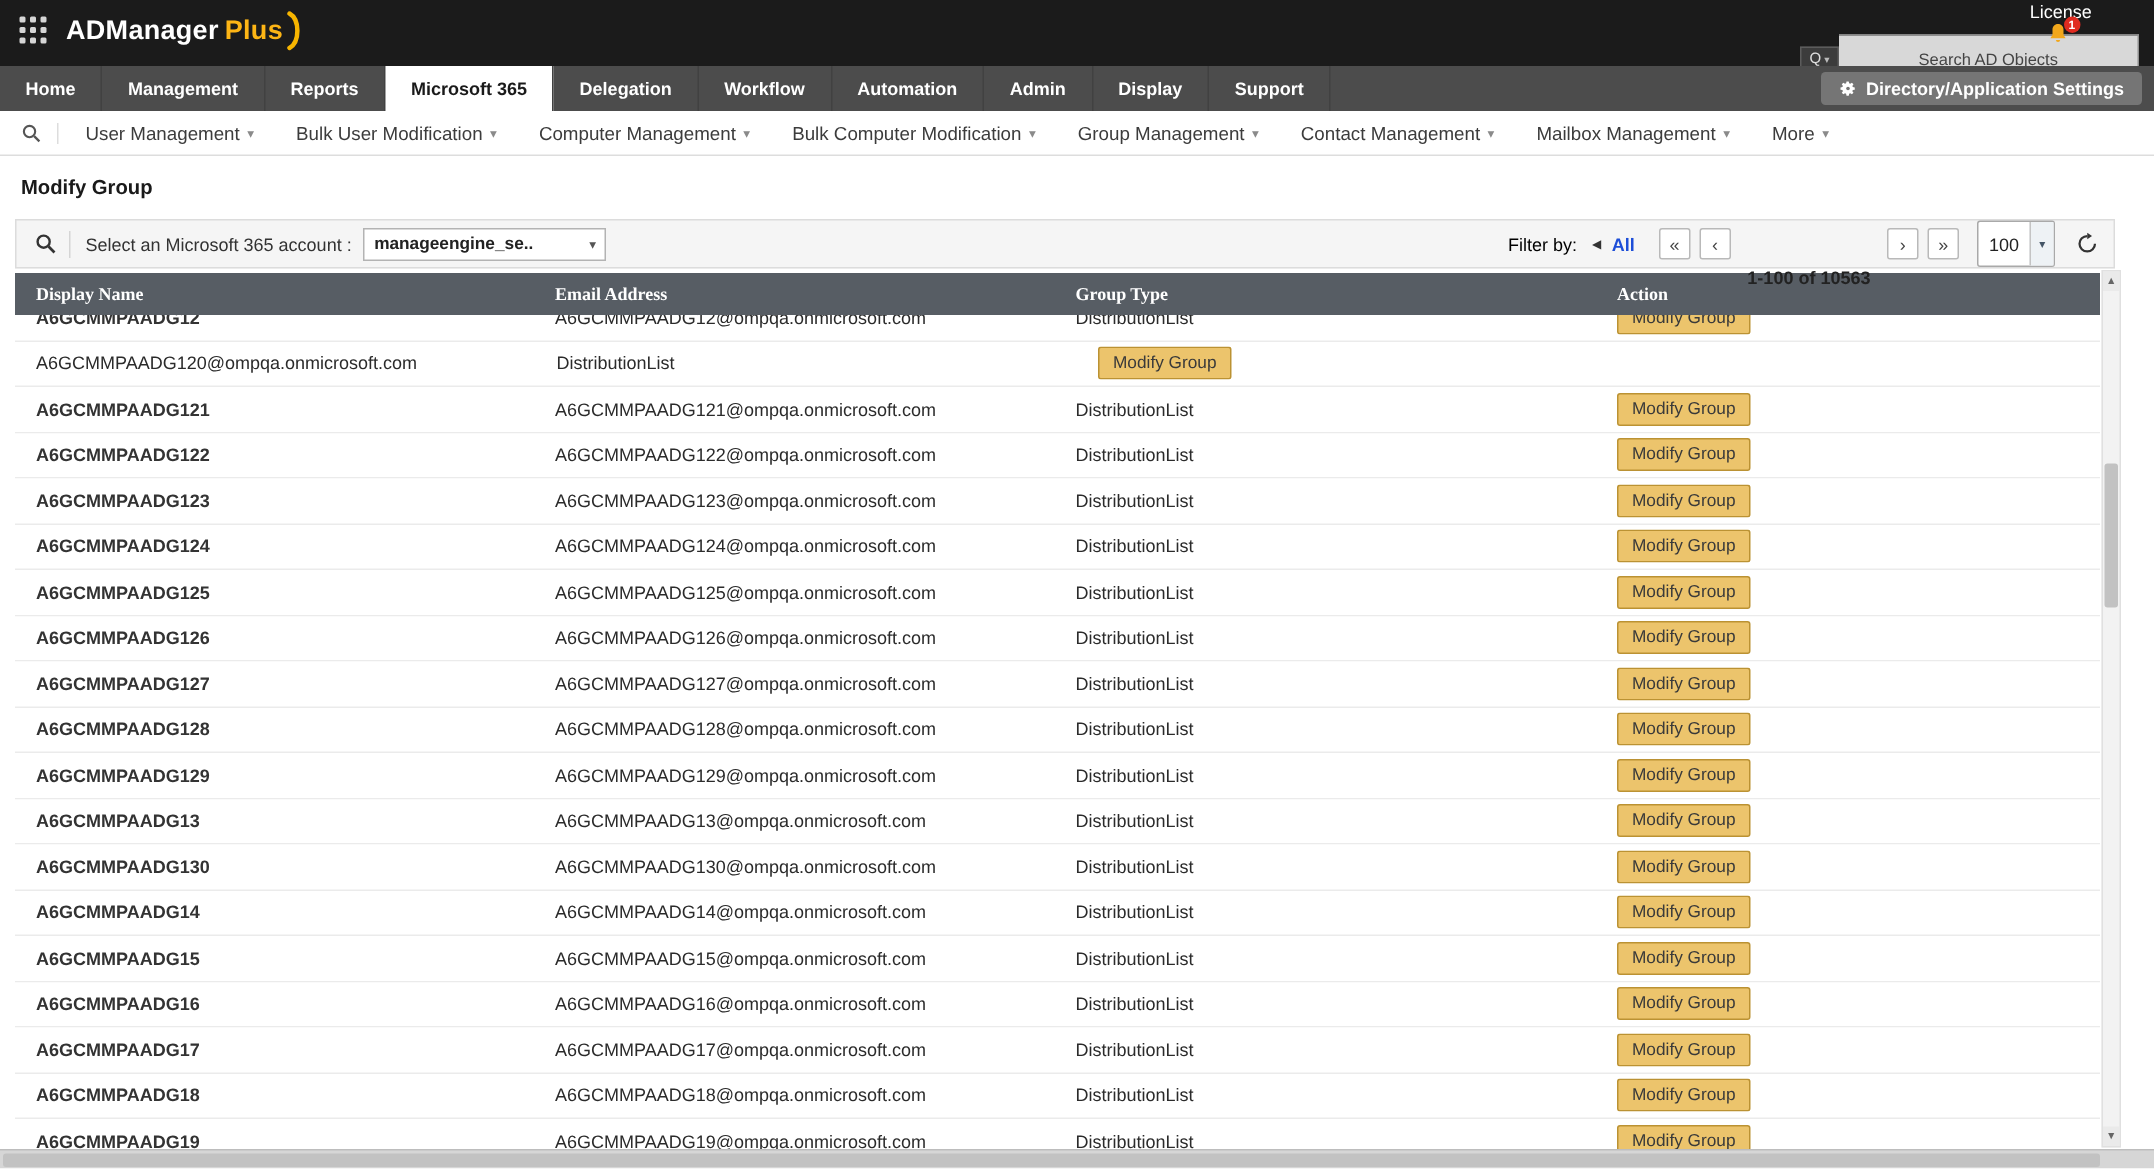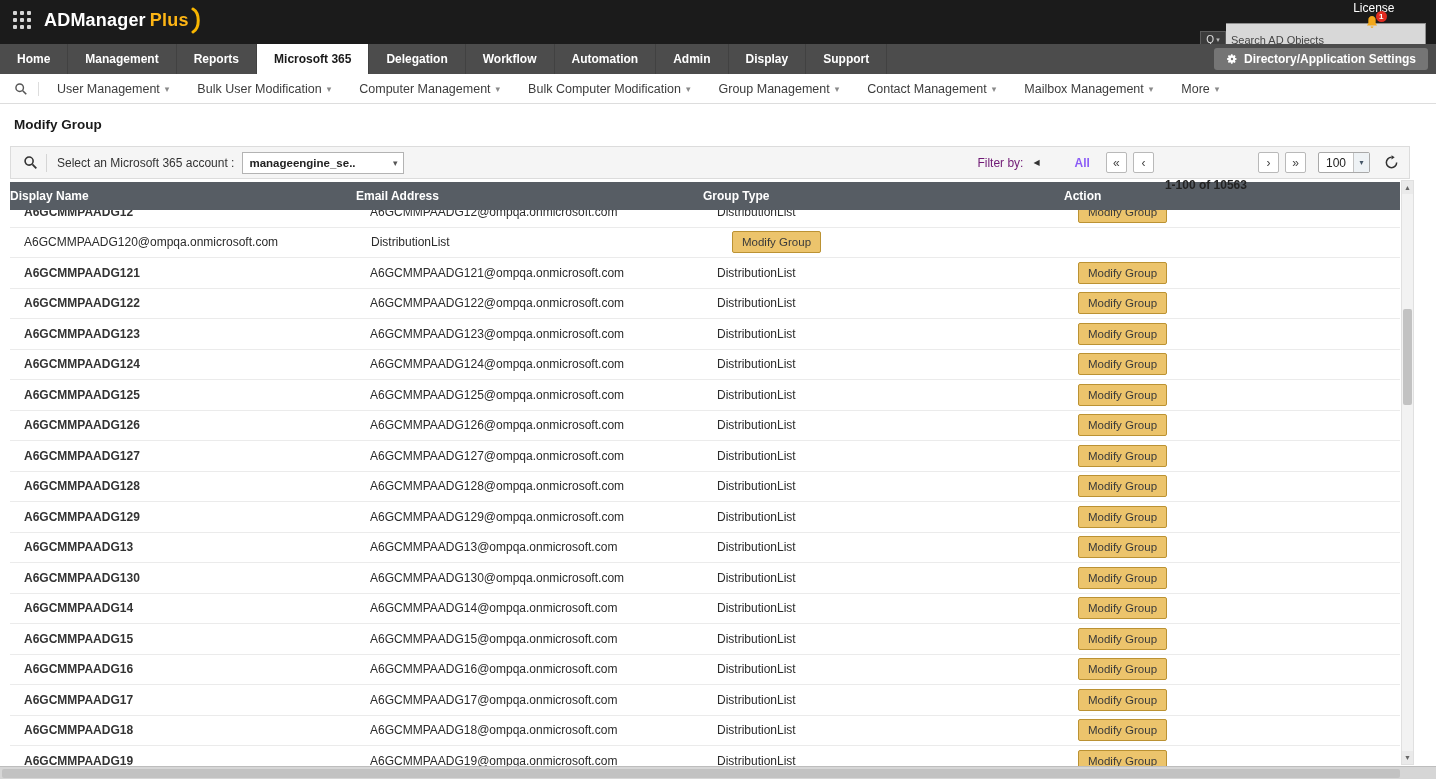--- a/index.html
+++ b/index.html
@@ -23,21 +23,21 @@
   .bell-wrap { position:relative; cursor:pointer; padding:0 10px 0 6px; }
   .bell-badge { position:absolute; top:-4px; right:2px; background:#e02b20; color:#fff; font-size:8px; font-weight:bold;
                 min-width:11px; height:11px; border-radius:6px; display:flex; align-items:center; justify-content:center; padding:0 2px; }
   .user-caret { font-size:9px; color:#ccc; margin-left:2px; }
 
   .searchrow { display:flex; align-items:center; margin-top:3px; }
   .search-prefix { width:26px; height:17px; background:#3c3c3c; border:1px solid #5c5c5c; color:#e0e0e0;
                    font-size:10px; display:flex; align-items:center; justify-content:center; gap:2px; cursor:pointer; }
   .search-prefix .pc { font-size:7px; color:#bbb; }
   .search-input { width:200px; height:33px; background:#d8d8d8; border:1px solid #8f8f8f; border-left:none;
-                  font-size:11px; color:#333; padding:0 5px; font-family:"Liberation Sans",sans-serif; outline:none; }
+                  font-size:11px; color:#333; padding:0 5px; font-family:"Liberation Sans",sans-serif; outline:none;text-align:center; }
   .search-input::placeholder { color:#444; }
 
   
   .tabbar { height:30px; background:#4c4c4c; display:flex; align-items:stretch; position:relative; }
   .tab { color:#fff; font-size:12px; font-weight:bold; padding:0 17px; display:flex; align-items:center;
          border-right:1px solid #414141; cursor:pointer; white-space:nowrap; }
   .tab.active { background:#fff; color:#1a1a1a; }
   .settings-btn { position:absolute; right:8px; top:4px; height:22px; background:#757575; border:none; border-radius:3px;
                   color:#fff; font-size:12px; font-weight:bold; padding:0 12px; display:flex; align-items:center; gap:6px;
                   cursor:pointer; font-family:"Liberation Sans",sans-serif; }
@@ -56,37 +56,37 @@
   .toolbar { margin:10px 0 0 10px; width:1400px; height:33px; background:#f5f5f5; border:1px solid #dcdcdc;
              display:flex; align-items:center; padding:0 8px; font-size:12px; color:#333; }
   .tb-icon { display:flex; align-items:center; padding:0 8px 0 4px; cursor:pointer; }
   .toolbar .sep { width:1px; height:18px; background:#d5d5d5; margin-right:10px; }
   .account-label { margin-right:8px; color:#333; }
   .account-select { width:162px; height:22px; background:#fff; border:1px solid #b3b3b3; display:flex; align-items:center;
                     justify-content:space-between; padding:0 6px; cursor:pointer; }
   .account-select .val { font-size:11.5px; font-weight:bold; color:#222; }
   .account-select .caret { font-size:9px; color:#555; }
   .tb-right { margin-left:auto; display:flex; align-items:center; gap:6px; }
-  .filter-label { color:#701a75; }
+  .filter-label { color:#000000; }
   .filter-tri { font-size:8px; color:#333; margin:0 1px 0 4px; }
-  .filter-val { font-weight:bold; color:#8b5cf6; margin-right:10px;margin-left:28px; }
+  .filter-val { font-weight:bold; color:#1d4ed8; margin-right:10px; }
   .pg-btn { width:21px; height:21px; background:#fff; border:1px solid #b9b9b9; border-radius:2px; color:#444;
             font-size:12px; display:flex; align-items:center; justify-content:center; cursor:pointer;
             font-family:"Liberation Sans",sans-serif; line-height:1; }
   .pg-range { font-weight:bold; color:#222; padding:0 5px; white-space:nowrap;margin-top:44px; }
-  .size-select { height:21px; background:#fff; border:1px solid #a9a9a9; border-radius:2px; display:flex; align-items:center; cursor:pointer; margin-left:6px; }
+  .size-select { height:31px; background:#fff; border:1px solid #a9a9a9; border-radius:2px; display:flex; align-items:center; cursor:pointer; margin-left:6px; }
   .size-select .val { font-size:12px; color:#222; padding:0 7px; }
   .size-select .arrow { width:16px; height:100%; border-left:1px solid #c4c4c4; background:#eef2f5; display:flex;
                         align-items:center; justify-content:center; font-size:8px; color:#456; }
   .refresh { display:flex; align-items:center; padding:0 2px 0 8px; cursor:pointer; }
 
   
   .table-wrap { margin:3px 0 0 10px; width:1390px; }
   .thead { display:flex; height:28px; background:#575d64; color:#fff; font-size:12px; font-weight:bold; align-items:center; }
-  .th { cursor:pointer; }
+  .th { padding-left:14px; cursor:pointer;font-family:Liberation Serif, serif; }
   .col-name  { width:346px; flex:none; }
   .col-email { width:347px; flex:none; }
   .col-type  { width:361px; flex:none; }
   .col-action{ flex:1; }
   .tbody { height:558px; overflow:hidden; }
   .trow { display:flex; height:30.5px; align-items:center; border-bottom:1px solid #ebebeb; background:#fff; font-size:12px; color:#2b2b2b; }
   .trow:first-child { margin-top:-13px; }
   .td { padding-left:14px; white-space:nowrap; overflow:hidden; }
   .td.cell-name { font-weight:bold; color:#333; }
   .modify-btn { background:#ecc46c; border:1px solid #bb9233; border-radius:2px; color:#3a3a3a; font-size:11.5px;

